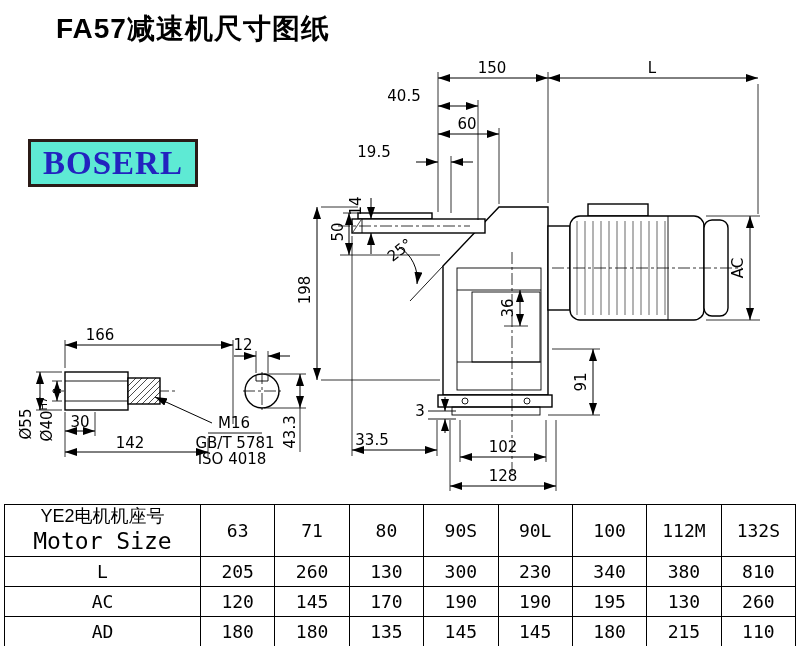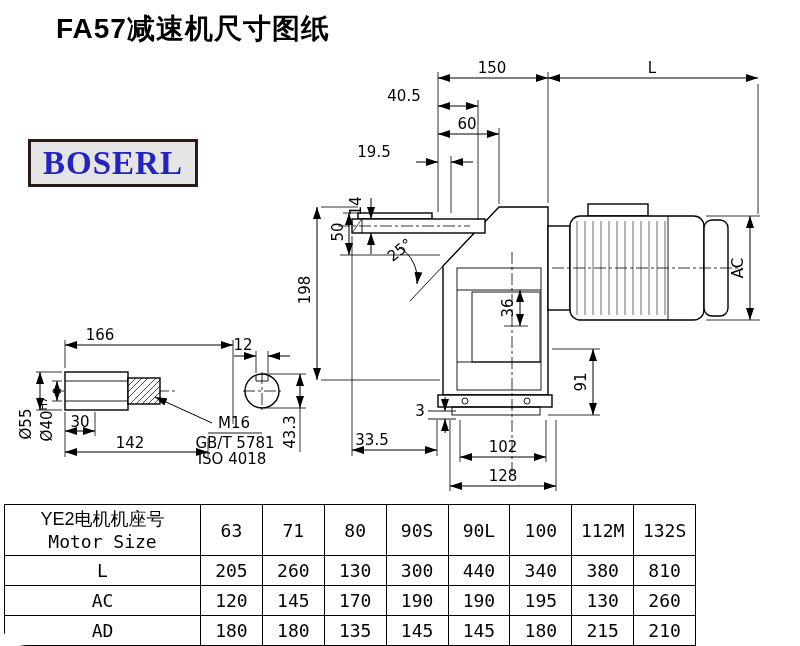--- a/index.html
+++ b/index.html
@@ -1,41 +1,41 @@
 <!DOCTYPE html>
 <html><head>
 <meta charset="utf-8">
 <style>
   html,body{margin:0;padding:0;background:#fff;}
   .page{position:relative;width:800px;height:646px;background:#fff;overflow:hidden;
-        font-family:"Liberation Sans",sans-serif;color:#000;border-radius:27px;}
+        font-family:"Liberation Sans",sans-serif;color:#000;}
   .title{position:absolute;left:56px;top:10px;font-size:28px;font-weight:bold;
          letter-spacing:1px;font-family:"Liberation Sans",sans-serif;}
   .logo{position:absolute;left:28px;top:139px;width:164px;height:42px;
-        border:3px solid #2b1b17;background:#e5e5e5;display:flex;align-items:center;justify-content:center;}
+        border:3px solid #2b1b17;background:#5eead4;display:flex;align-items:center;justify-content:center;}
   .logo span{font-family:"Liberation Serif",serif;font-weight:bold;font-size:33px;
              color:#2323bf;letter-spacing:1px;line-height:1;}
   svg.drawing{position:absolute;left:0;top:0;}
   svg .out{fill:#fff;stroke:#000;stroke-width:1.4;}
   svg .thin{fill:none;stroke:#000;stroke-width:0.9;}
   svg .fin{fill:none;stroke:#000;stroke-width:0.6;}
   svg .hatch{fill:none;stroke:#000;stroke-width:0.7;}
   svg .ext{fill:none;stroke:#000;stroke-width:0.8;}
   svg .dim{fill:none;stroke:#000;stroke-width:1;marker-start:url(#arr);marker-end:url(#arr);}
   svg .dime{fill:none;stroke:#000;stroke-width:1;marker-end:url(#arr);}
   svg .cl{fill:none;stroke:#000;stroke-width:0.8;stroke-dasharray:12 3 3 3;}
   svg text{font-family:"DejaVu Sans",sans-serif;font-size:15px;fill:#000;}
-  .spec-table{position:absolute;left:4px;top:504px;width:692px;border-collapse:collapse;table-layout:fixed;}
+  .spec-table{position:absolute;left:4px;top:504px;width:792px;border-collapse:collapse;table-layout:fixed;}
   .spec-table td{border:1px solid #000;text-align:center;vertical-align:middle;
                  font-family:"DejaVu Sans Mono",monospace;font-size:18px;padding:0;background:#fff;}
   .spec-table tr.hdr td{height:50px;}
   .spec-table tr.datarow td{height:29px;}
   .spec-table .label-col{width:196px;}
   .hdr-cn{font-family:"Liberation Sans",sans-serif;font-size:18px;line-height:1.3;}
-  .hdr-en{font-family:"DejaVu Sans Mono",monospace;font-size:18px;line-height:1.2;}
+  .hdr-en{font-family:"DejaVu Sans Mono",monospace;font-size:23px;line-height:1.2;}
 </style>
 </head>
 <body>
 
 <div class="page">
 
   <div class="title">FA57减速机尺寸图纸</div>
 
   <div class="logo">
     <span>BOSERL</span>
@@ -283,21 +283,21 @@
         <td>100</td>
         <td>112M</td>
         <td>132S</td>
       </tr>
       <tr class="datarow">
         <td>L</td>
         <td>205</td>
         <td>260</td>
         <td>130</td>
         <td>300</td>
-        <td>440</td>
+        <td>230</td>
         <td>340</td>
         <td>380</td>
         <td>810</td>
       </tr>
       <tr class="datarow">
         <td>AC</td>
         <td>120</td>
         <td>145</td>
         <td>170</td>
         <td>190</td>
@@ -308,18 +308,18 @@
       </tr>
       <tr class="datarow">
         <td>AD</td>
         <td>180</td>
         <td>180</td>
         <td>135</td>
         <td>145</td>
         <td>145</td>
         <td>180</td>
         <td>215</td>
-        <td>210</td>
+        <td>110</td>
       </tr>
     </tbody>
   </table>
 
 </div>
 
 </body></html>

